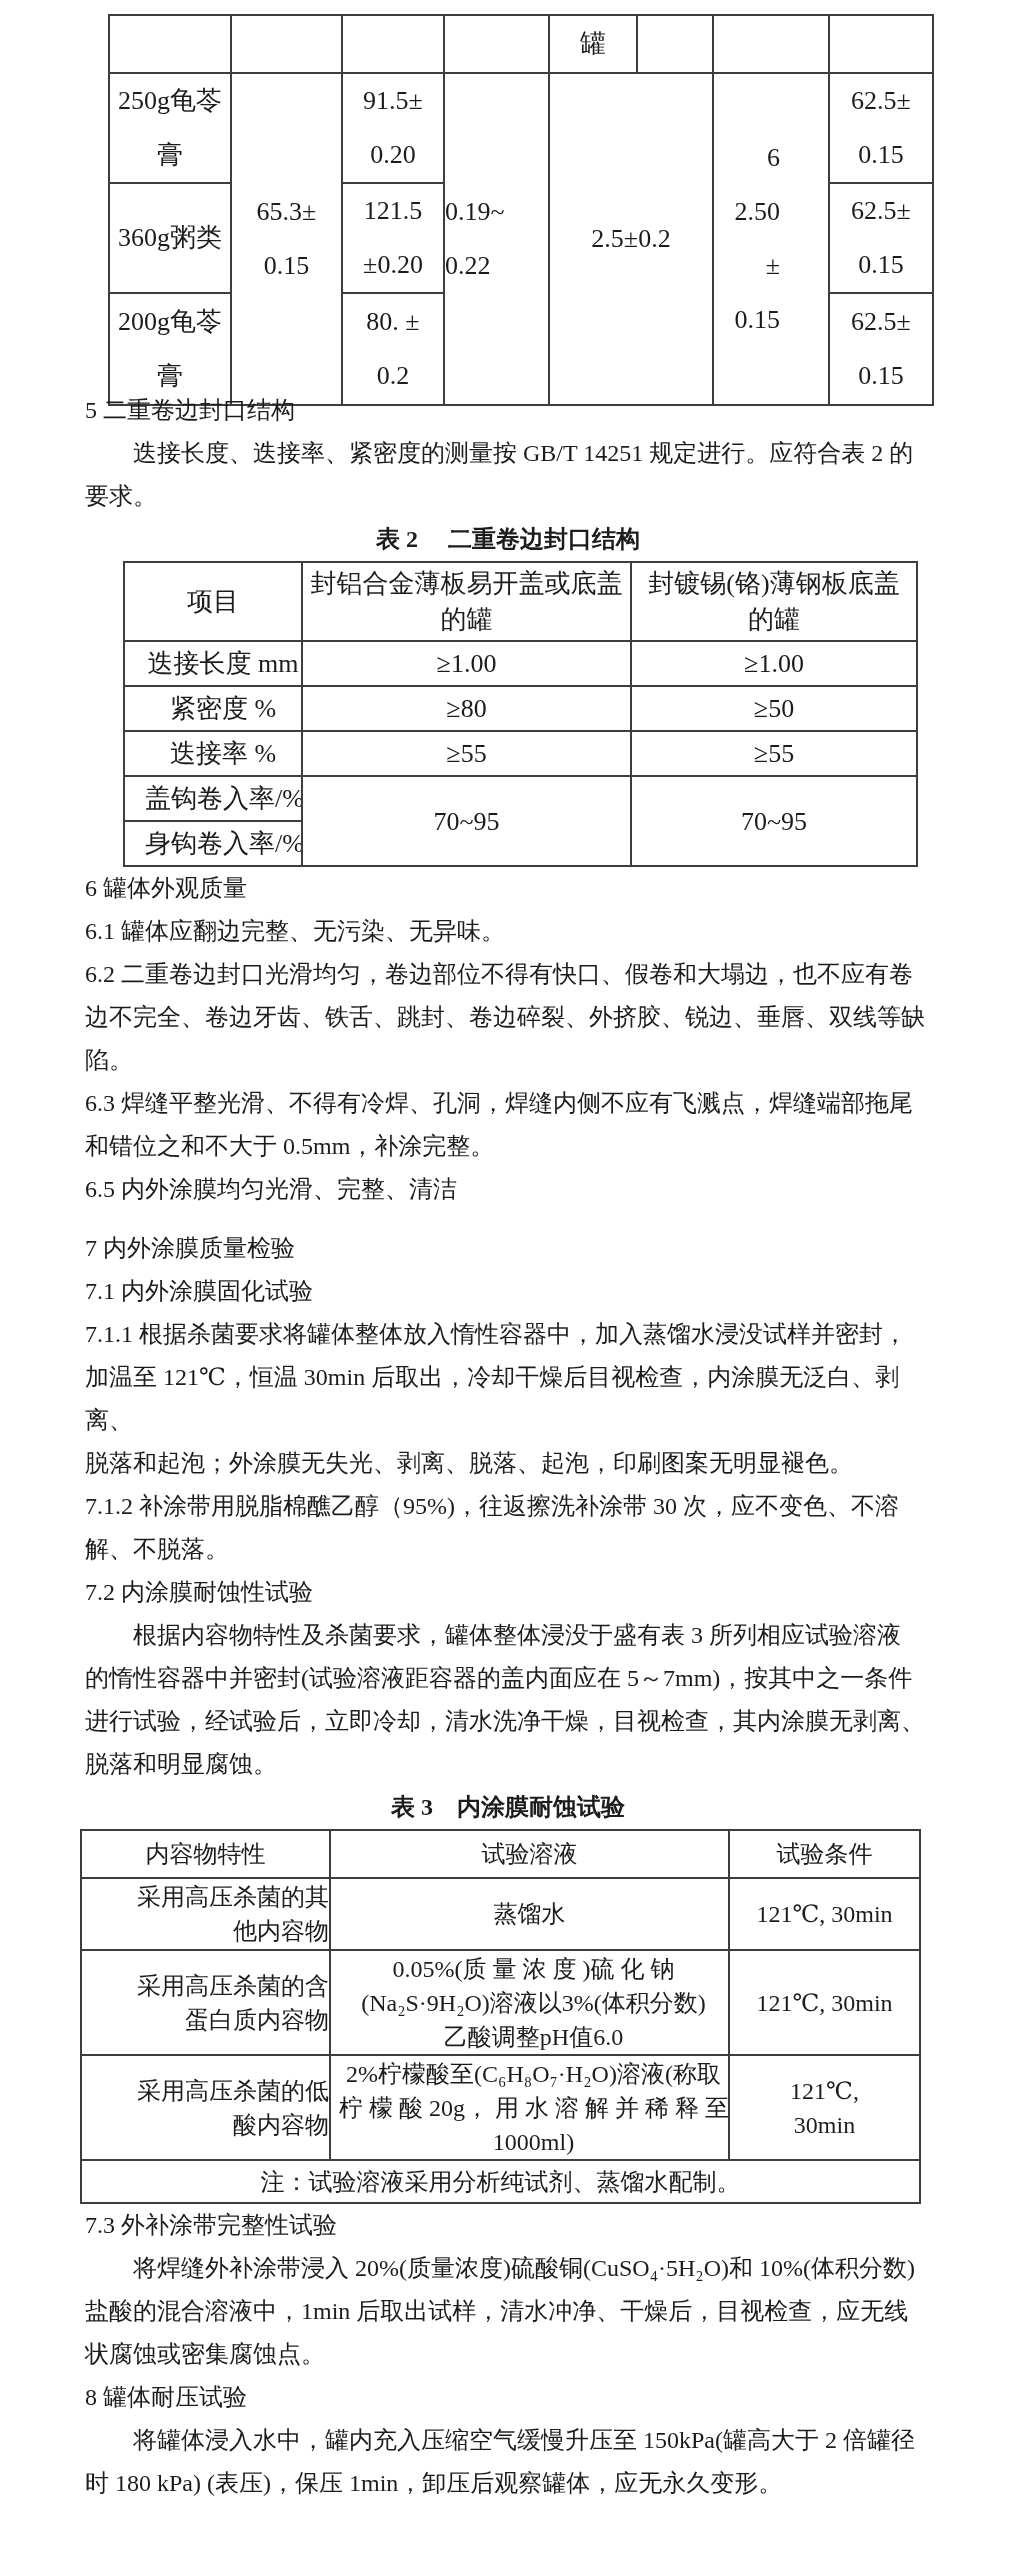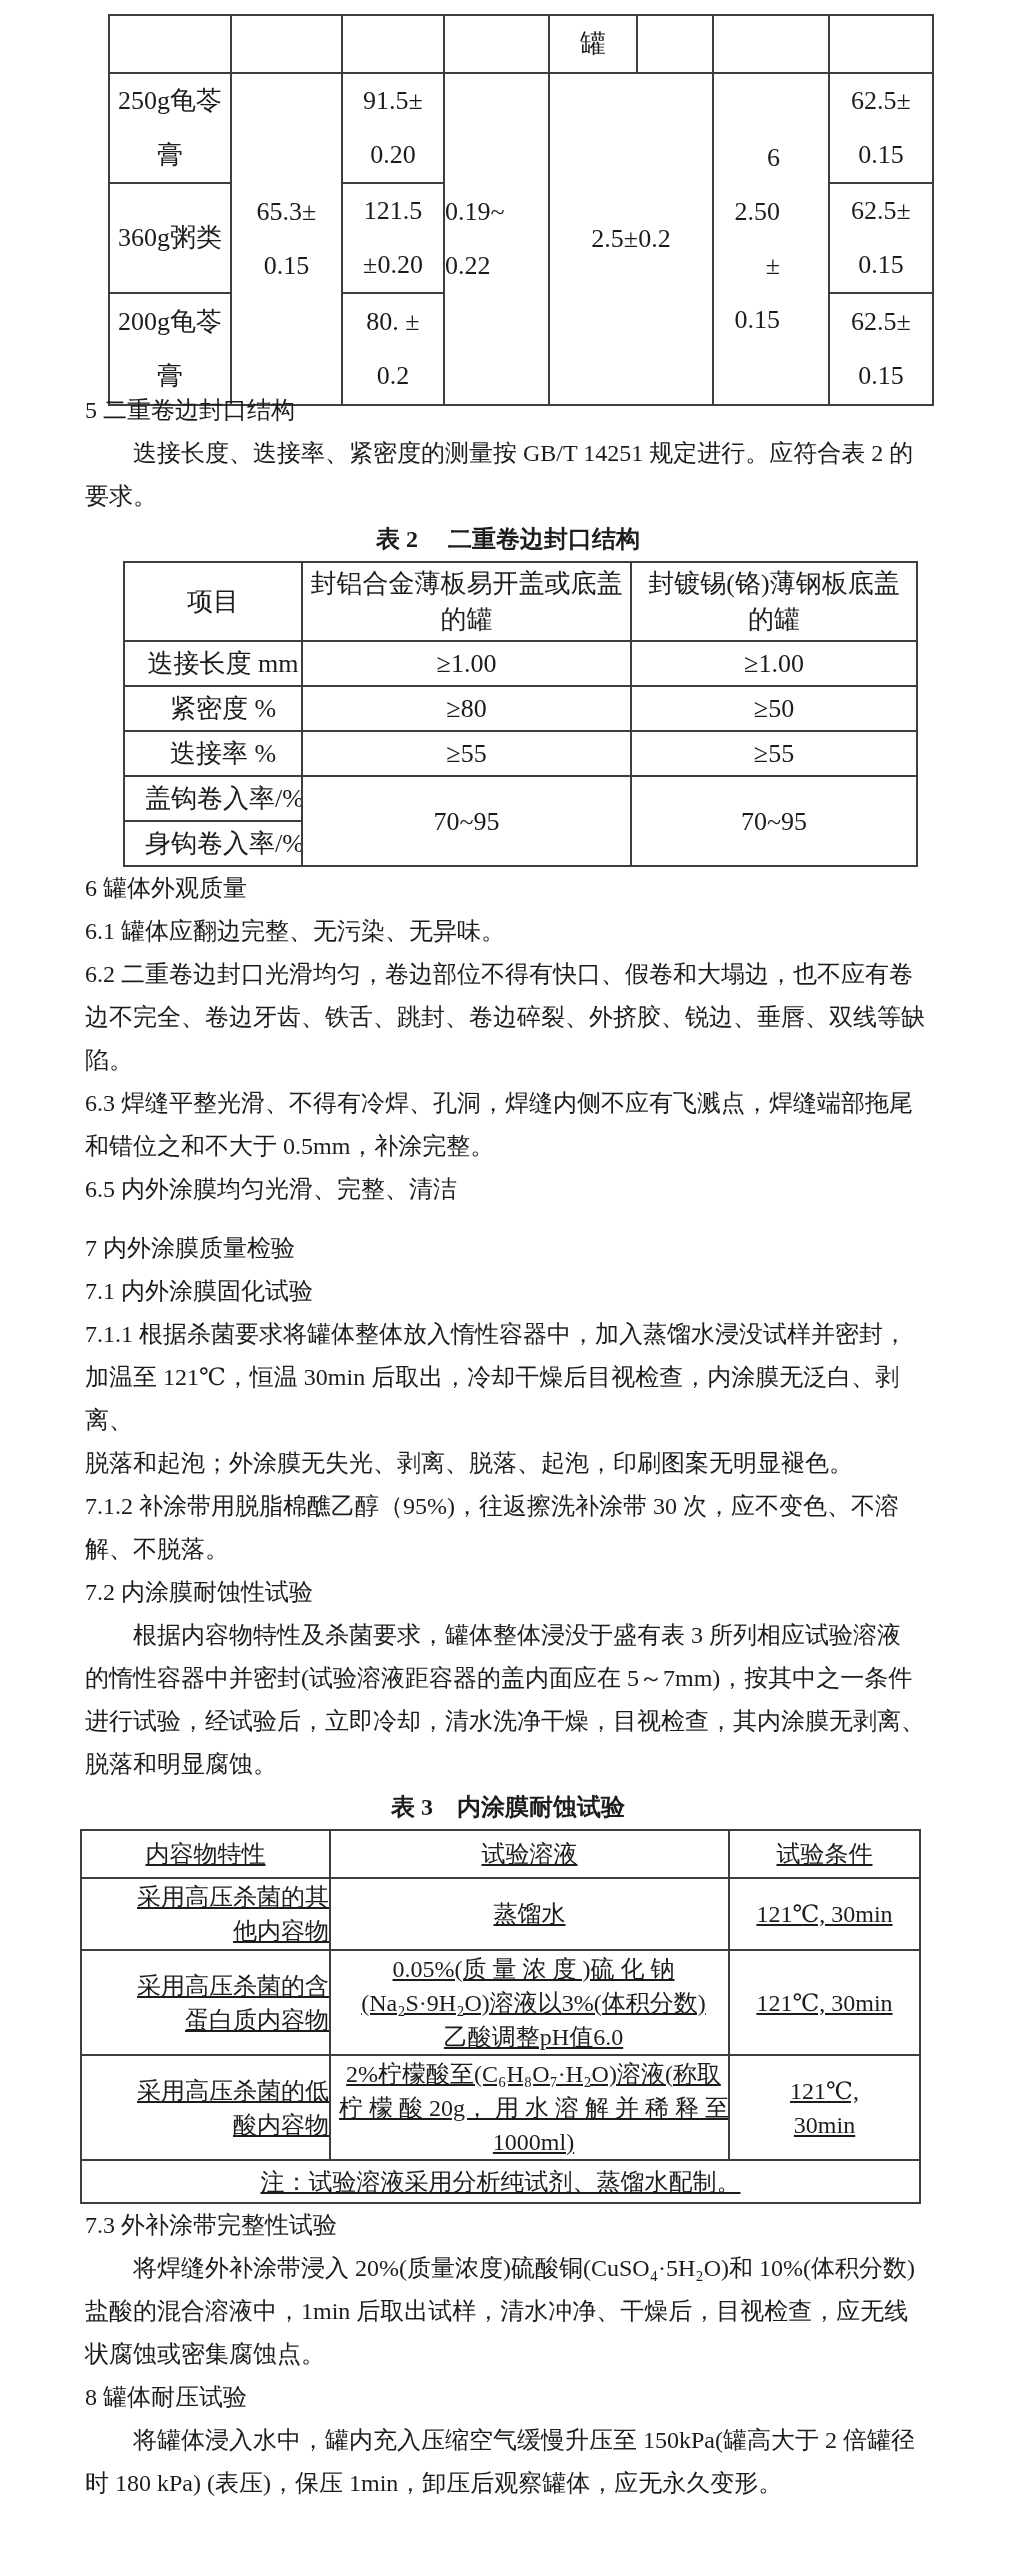--- a/index.html
+++ b/index.html
@@ -21,21 +21,21 @@
   .tbl-title{text-align:center;font-weight:bold;}
   
   .t2{width:794px;margin-left:38px;}
   .t2 td{border:2px solid #3d3d3d;text-align:center;vertical-align:middle;
          white-space:pre;font-size:26px;padding:0;overflow:hidden;}
   .t2 td.hd{line-height:36px;}
   .t2 td.item{text-align:center;padding-left:20px;}
   
   .t3{width:839px;margin-left:-5px;}
   .t3 td{border:2px solid #3d3d3d;text-align:center;vertical-align:middle;
-         white-space:pre;font-size:24px;line-height:34px;padding:0;overflow:hidden;text-decoration:underline;}
+         white-space:pre;font-size:24px;line-height:34px;padding:0;overflow:hidden;}
   .t3 td.feat{text-align:right;padding-left:10px;}
   .t3 td.sol-l{text-align:center;padding-left:8px;}
 </style>
 </head>
 <body>
 
 <div id="table1-wrap">
   <table class="t1">
     <colgroup>
       <col style="width:122px">

